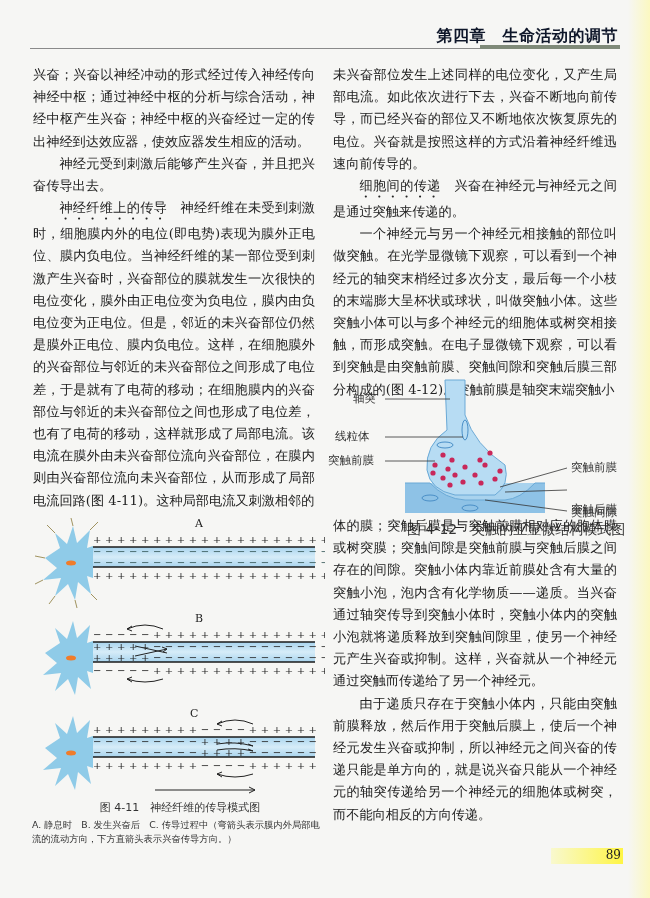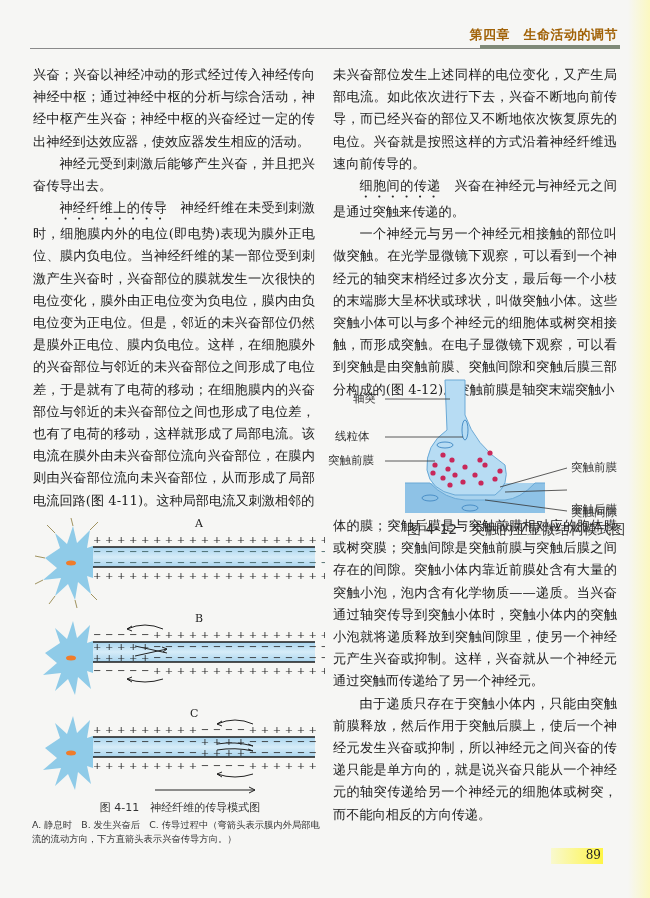--- a/index.html
+++ b/index.html
@@ -16,37 +16,37 @@
   .header {
     position:absolute; left:30px; right:30px; top:26px; height:26px;
   }
   .header-rule {
     position:absolute; left:0; right:0; top:22px; height:1px; background:#8a8a8a;
   }
   .header-accent {
     position:absolute; right:0; top:19px; width:140px; height:4px; background:#7f8a79;
   }
   .header-title {
-    position:absolute; right:2px; top:0; font-size:13px; font-weight:bold; color:#a16207;
+    position:absolute; right:2px; top:0; font-size:16px; font-weight:bold; color:#0f172a;
     letter-spacing:0.5px; white-space:pre;
   }
   .col { position:absolute; font-size:13.2px; line-height:22.2px; text-align:justify; }
   .col-left { left:33px; top:64px; width:282px; }
   .col-right { left:333px; top:64px; width:284px; }
   .p { margin:0; }
   .indent { text-indent:2em; }
   .sec-title { font-family:"DejaVu Sans", "Liberation Sans", sans-serif; font-weight:bold; font-size:13.5px; text-indent:2em; margin-top:14px; }
   .kw { text-emphasis: dot; -webkit-text-emphasis: dot; text-emphasis-position: under; -webkit-text-emphasis-position: under; }
   .fig411 { position:absolute; left:35px; top:518px; width:290px; height:280px; }
   .fig411 .cap { position:absolute; left:0; top:282px; width:290px; text-align:center; font-size:11px; font-family:"DejaVu Sans", sans-serif; color:#333; }
   .fig411 .note { position:absolute; left:-3px; top:300px; width:290px; font-size:9.3px; line-height:14px; color:#333; font-family:"DejaVu Sans", sans-serif; }
   .fig412 { position:absolute; left:335px; top:375px; width:290px; height:150px; }
   .fig412 .cap { position:absolute; left:72px; top:146px; font-size:14px; color:#333; font-family:"DejaVu Sans", sans-serif; white-space:pre; }
   .flabel { position:absolute; font-size:11.5px; color:#333; white-space:nowrap; }
-  .pageno { position:absolute; left:551px; top:848px; width:52px; height:16px; background:linear-gradient(to right, rgba(255,255,120,0.3), rgba(255,245,60,0.95)); }
+  .pageno { position:absolute; left:551px; top:848px; width:72px; height:16px; background:linear-gradient(to right, rgba(255,255,120,0.3), rgba(255,245,60,0.95)); }
   .pageno span { position:absolute; right:2px; top:0; font-size:12px; color:#222; }
 </style>
 </head>
 <body>
 
 <div class="edge-strip"></div>
 
 <div class="header">
   <div class="header-title"><span>第四章</span>　<span>生命活动的调节</span></div>
   <div class="header-rule"></div>

